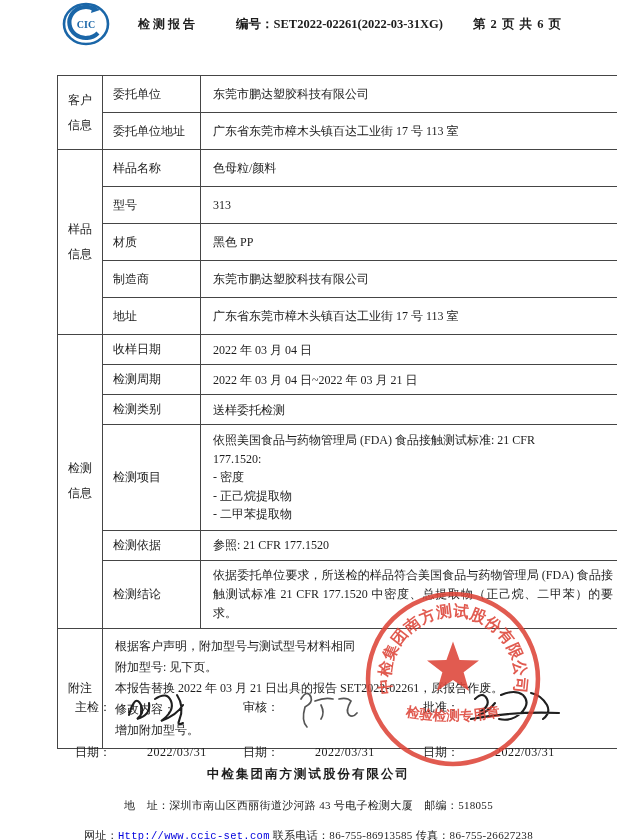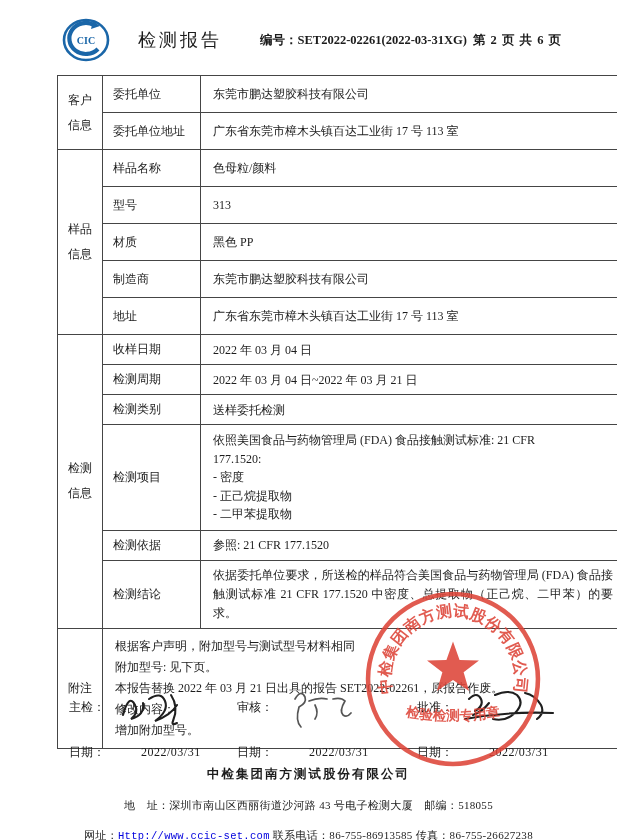--- a/index.html
+++ b/index.html
@@ -1,42 +1,42 @@
 <!DOCTYPE html>
 <html><head>
 <meta charset="utf-8">
 <style>
   html,body{margin:0;padding:0;background:#888;}
   .page{
     position:relative;width:617px;height:840px;background:#fff;margin:0 auto;
     font-family:"Liberation Serif","DejaVu Serif",serif;color:#1c1c1c;overflow:hidden;
   }
   
-  .header{position:absolute;top:16px;left:60px;width:502px;height:48px;display:flex;align-items:center;}
+  .header{position:absolute;top:0;left:60px;width:502px;height:48px;display:flex;align-items:center;}
   .logo{width:52px;height:46px;flex:0 0 auto;}
-  .hdr-title{font-weight:normal;font-size:18px;letter-spacing:3px;margin-left:26px;}
+  .hdr-title{font-weight:bold;font-size:12px;letter-spacing:3px;margin-left:26px;}
   .hdr-no{font-weight:bold;font-size:12.5px;margin-left:38px;white-space:nowrap;}
   .hdr-page{font-weight:bold;font-size:12.5px;margin-left:auto;white-space:nowrap;letter-spacing:1px;}
   
   table.report{
     position:absolute;top:75px;left:57px;width:565px;border-collapse:collapse;table-layout:fixed;
   }
   table.report td{border:1px solid #454545;font-size:12px;vertical-align:middle;}
   td.group{text-align:center;line-height:25px;padding:0 10px;}
   td.lbl{padding:0 4px 0 10px;}
   td.val{padding:2px 8px 2px 12px;line-height:18px;}
   tr.h33 td{height:32px;}
   tr.h26 td{height:25px;}
   td.multival{padding:6px 8px 6px 12px;vertical-align:top;}
   .vline{line-height:18.6px;}
   td.concl{padding:5px 8px 5px 12px;line-height:19px;text-align:justify;}
   td.notecell{padding:7px 20px 7px 12px;vertical-align:top;}
   .noteline{line-height:21px;}
   
-  .sig-area{position:absolute;top:686px;left:69px;width:505px;font-size:12px;}
+  .sig-area{position:absolute;top:686px;left:75px;width:505px;font-size:12px;}
   .sig-grid{display:grid;grid-template-columns:168px 180px 157px;}
   .sig-col{display:flex;flex-direction:column;}
   .sig-line{display:flex;align-items:center;height:42px;}
   .sig-line .slbl{white-space:nowrap;}
   .sig-img{margin-left:8px;}
   .date-line{display:flex;align-items:center;margin-top:16px;}
   .date-line .dval{margin-left:36px;letter-spacing:.5px;}
   
   .stamp{position:absolute;left:364px;top:590px;width:178px;height:178px;opacity:.87;pointer-events:none;z-index:5;}
   

